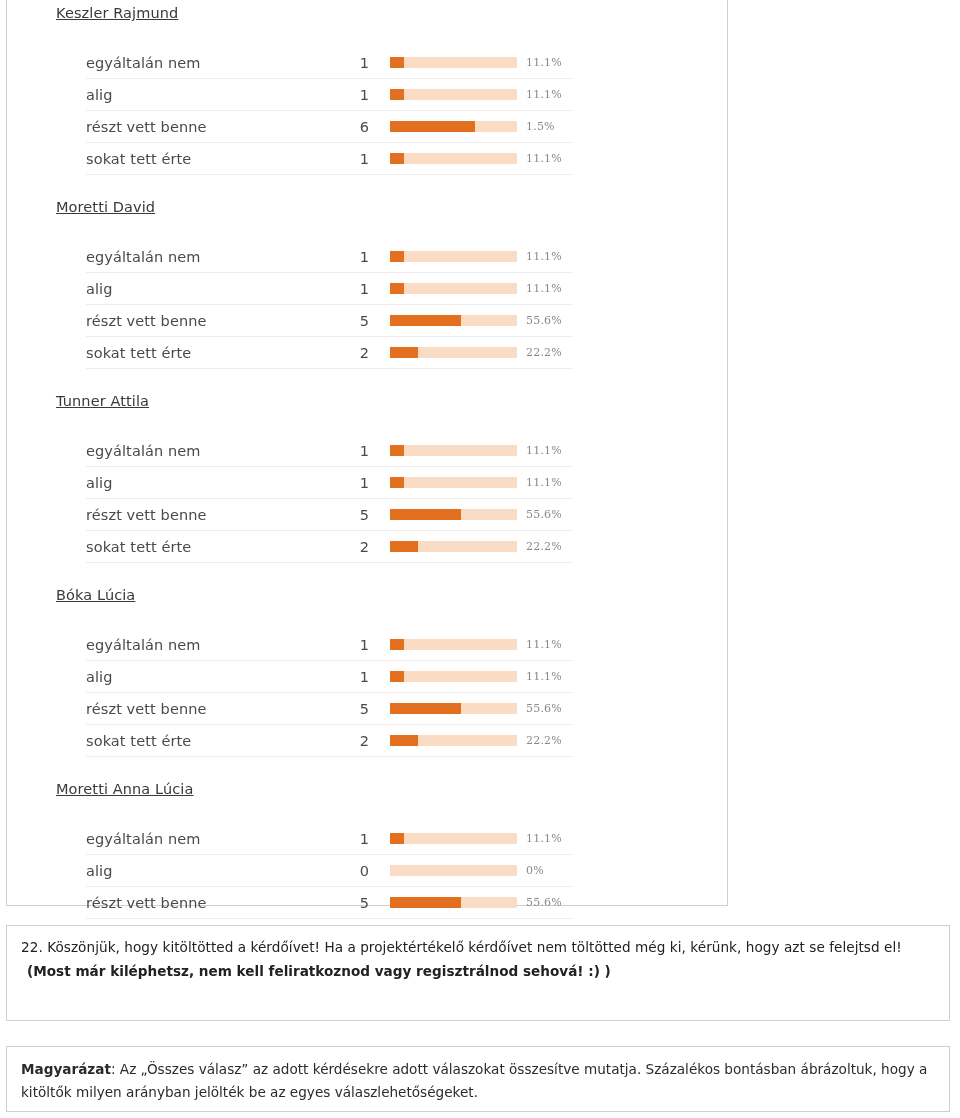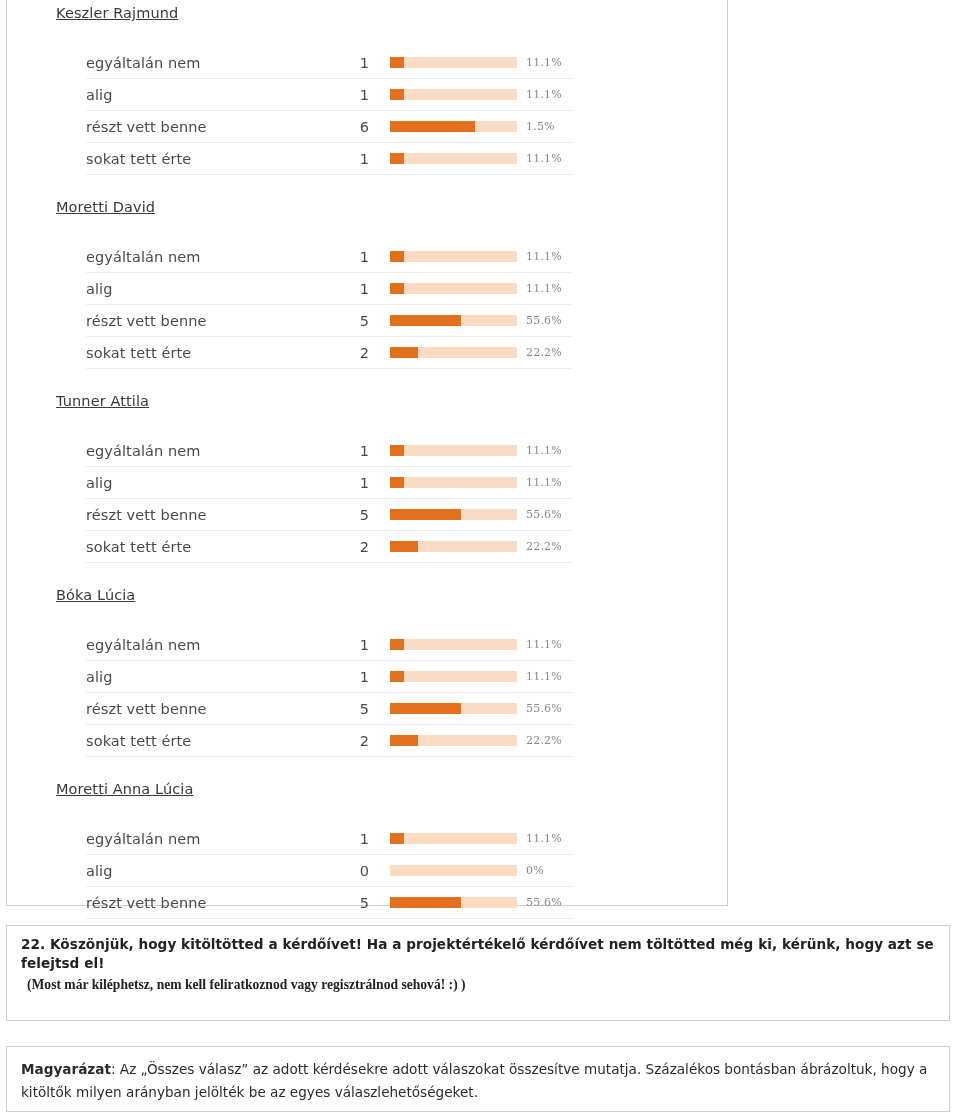--- a/index.html
+++ b/index.html
@@ -108,33 +108,32 @@
     left: 6px;
     top: 925px;
     width: 944px;
     min-height: 96px;
     border: 1px solid #cfcfcf;
     background: #ffffff;
     padding: 9px 14px 12px 14px;
   }
   .closing-line {
     font-size: 13.6px;
-    font-weight: bold;
+    font-weight: normal;
     color: #222222;
-    line-height: 19px;
+    line-height: 25px;
     letter-spacing: 0.05px;
   }
   .closing-sub {
     font-size: 13.6px;
     font-weight: bold;
     color: #222222;
     line-height: 21px;
     padding-left: 6px;
     margin-top: 1px;
-    font-family: Liberation Serif, serif;
   }
 
   
   .explain-box {
     position: absolute;
     left: 6px;
     top: 1046px;
     width: 944px;
     height: 66px;
     border: 1px solid #cfcfcf;

